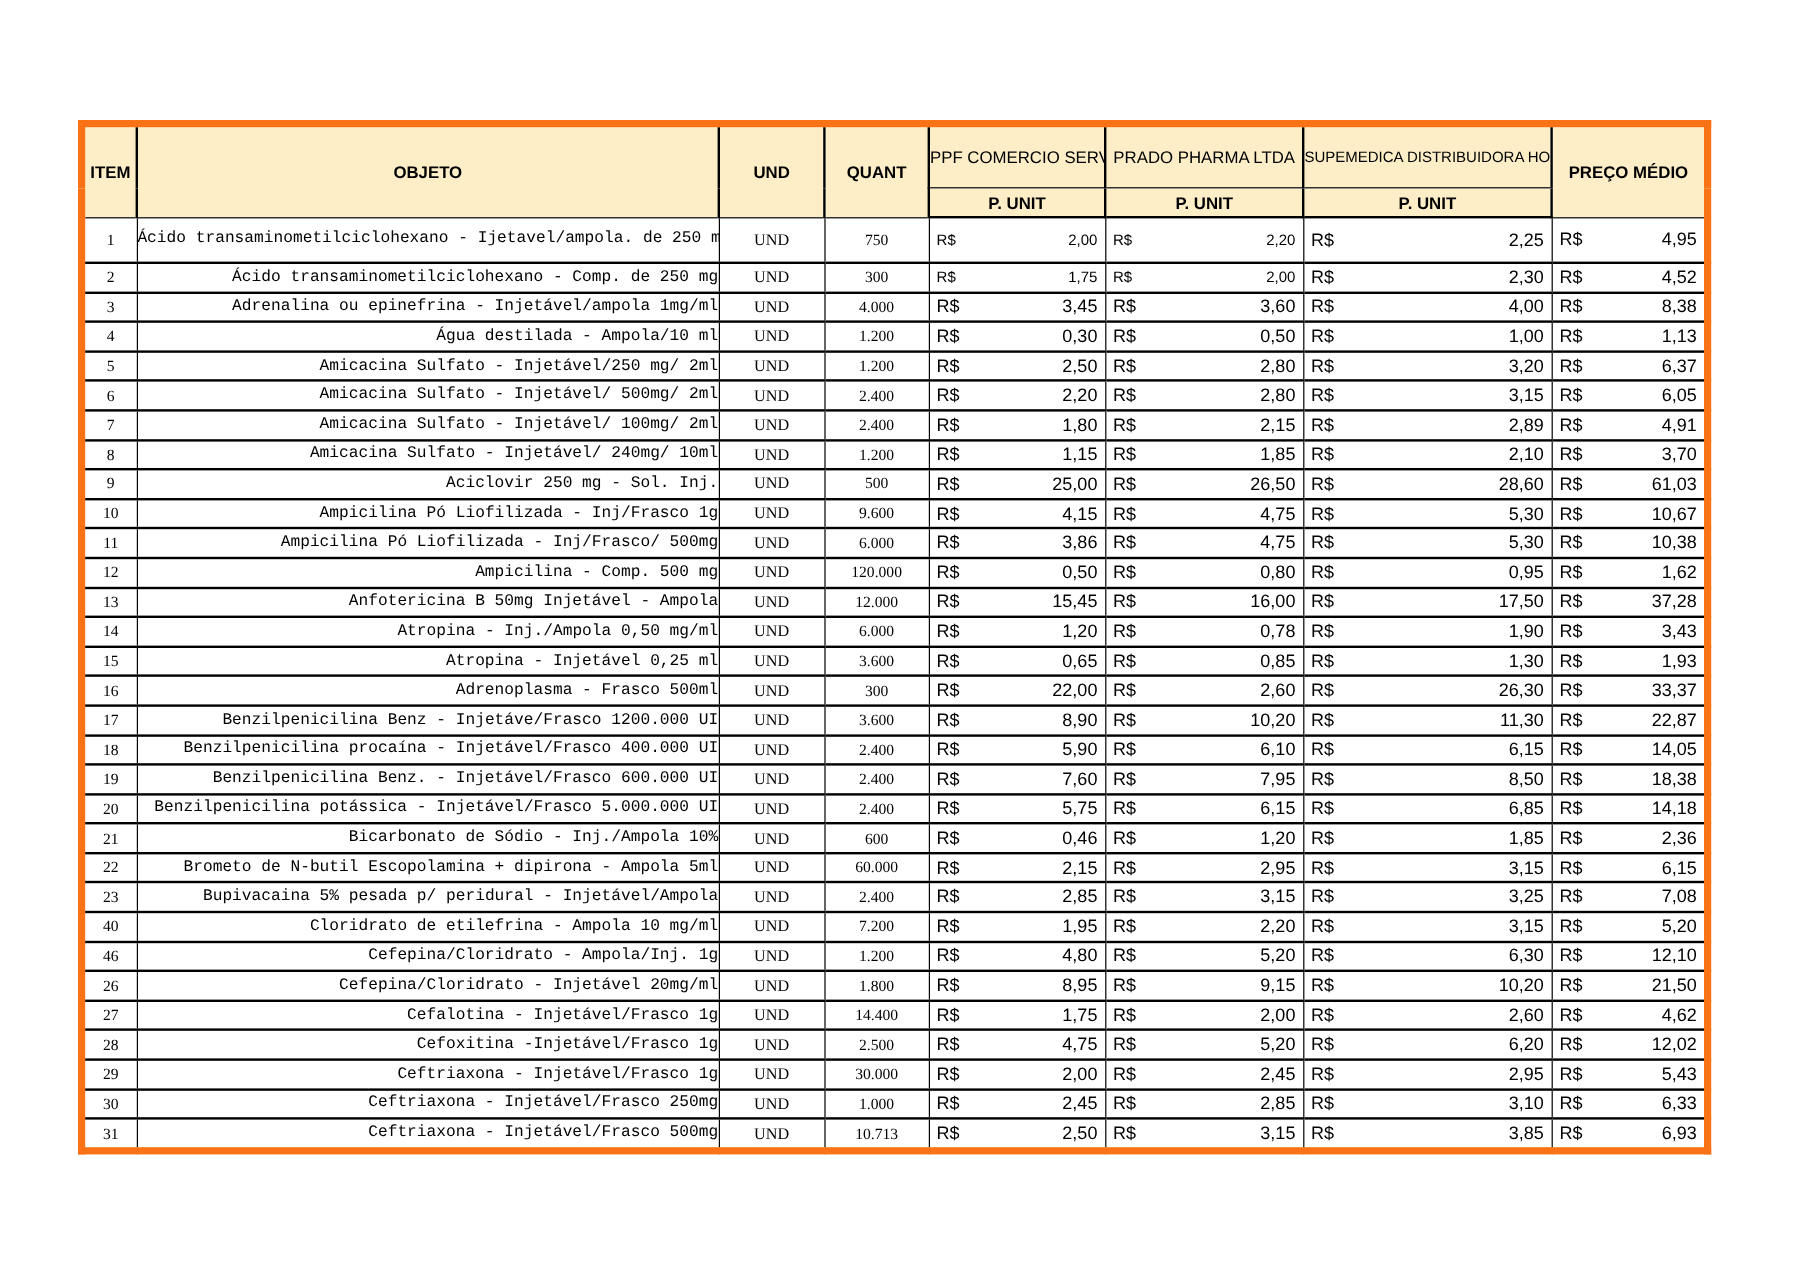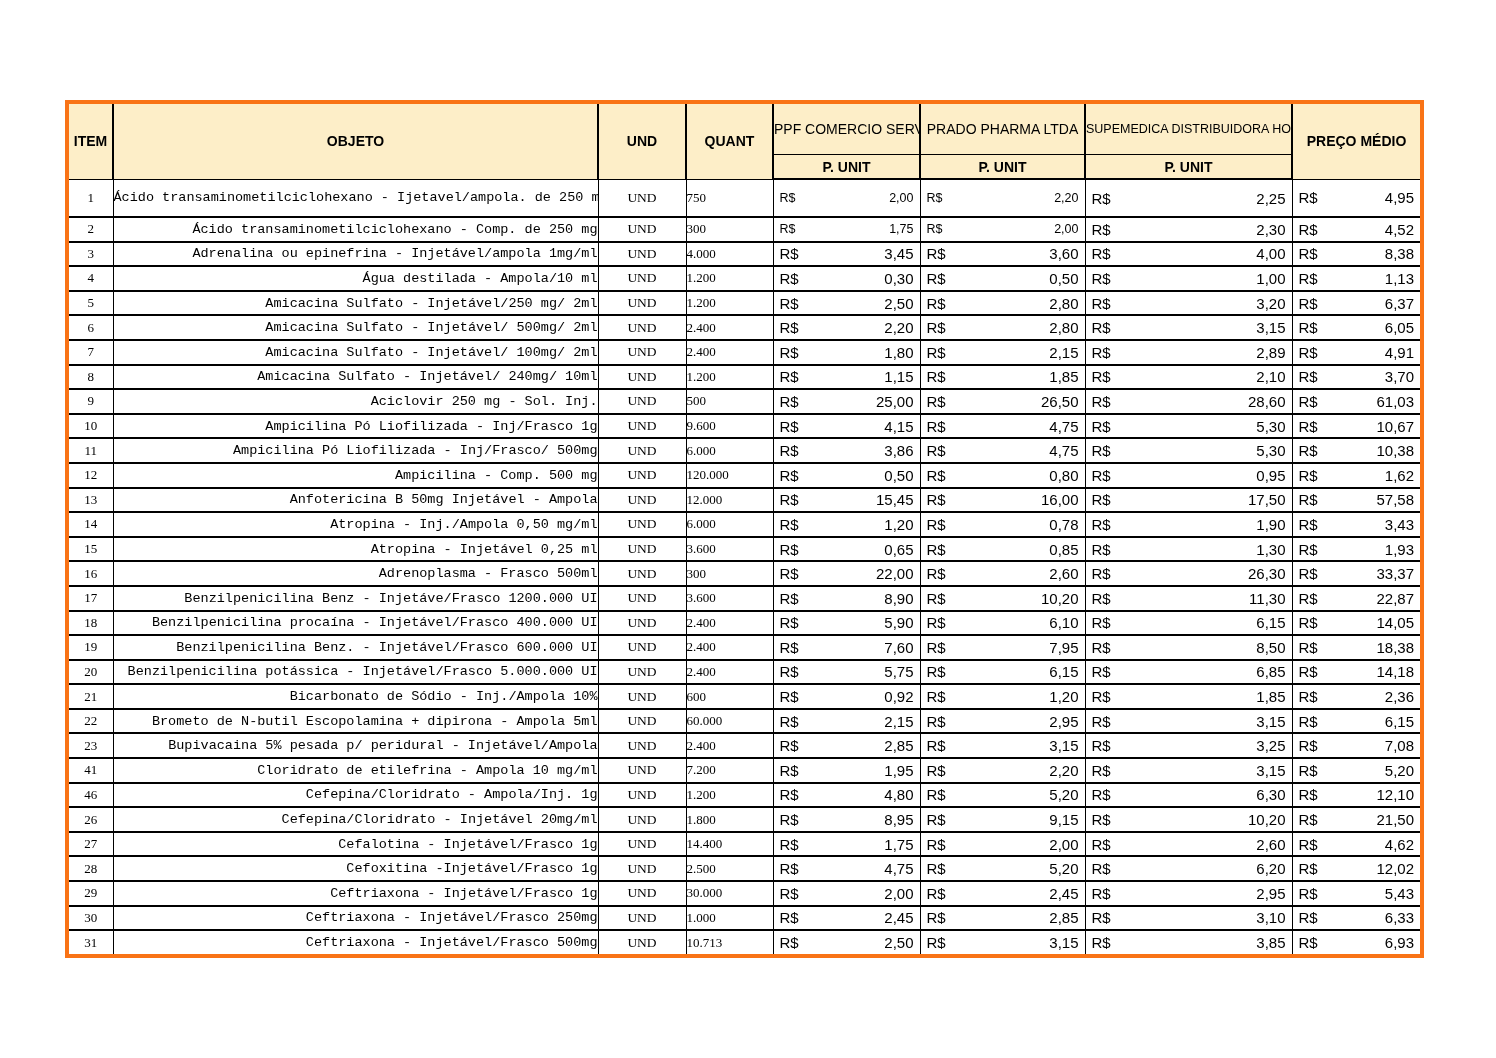--- a/index.html
+++ b/index.html
@@ -1,36 +1,36 @@
 <!DOCTYPE html>
 <html><head>
 <meta charset="utf-8">
 <style>
   html, body { margin:0; padding:0; background:#ffffff; }
   body { width:1496px; height:1058px; position:relative; overflow:hidden; }
   table.grid {
     position:absolute; left:65px; top:100px;
     border-collapse:collapse; table-layout:fixed;
     width:1355px;
-    border:4px solid #f97316;
+    border:6px solid #f97316;
   }
   table.grid td, table.grid th {
     border:1px solid #000; padding:0; overflow:hidden; white-space:nowrap;
   }
   table.grid th {
     background:#fdeec8; font-family:"Liberation Sans", sans-serif; color:#000;
   }
   th.main { font-weight:bold; font-size:14px; }
   th.supplier { font-weight:normal; font-size:14px; line-height:20px; white-space:normal; height:50px; border-bottom:1px solid #000; }
   th.supplier.small { font-size:12.5px; line-height:20px; }
   th.punit { font-weight:bold; font-size:14px; height:23px; }
   td.item { font-family:"Liberation Serif", serif; font-size:13px; text-align:center; border-right:2px solid #000; }
   td.obj { font-family:Liberation Mono, monospace; font-size:13.5px; text-align:right; padding-left:2px; border-right:2px solid #000; }
   td.und { font-family:"Liberation Serif", serif; font-size:13.5px; text-align:center; border-right:2px solid #000; }
-  td.qty { font-family:"Liberation Serif", serif; font-size:13px; text-align:left; border-right:2px solid #000; }
+  td.qty { font-family:"Liberation Serif", serif; font-size:13px; text-align:center; border-right:2px solid #000; }
   td.money { font-family:"Liberation Sans", sans-serif; font-size:15px; border-right:2px solid #000; }
   td.money .cell { display:flex; justify-content:space-between; padding:0 6px 0 6px; }
   tr.row1 td.money.p1 { font-size:12.5px; }
   tr.row1 td.money.p2 { font-size:12.5px; }
   tr.row2 td.money.p1 { font-size:12.5px; }
   tr.row2 td.money.p2 { font-size:12.5px; }
   tr.row1 td { height:36px; border-bottom:2px solid #000; }
   tr.drow td { height:22.6px; border-bottom:2px solid #000; }
   thead tr.hrow1 th { border-bottom:1px solid #000; }
   thead tr.hrow2 th { border-bottom:2px solid #000; }
@@ -447,21 +447,21 @@
         </td>
     <td class="money p3">
           <div class="cell">
             <span>R$</span>
             <span>17,50</span>
           </div>
         </td>
     <td class="money p4" style="border-right:none">
           <div class="cell">
             <span>R$</span>
-            <span>57,58</span>
+            <span>37,28</span>
           </div>
         </td>
   </tr>
       <tr class="drow">
     <td class="item">14</td>
     <td class="obj">Atropina - Inj./Ampola 0,50 mg/ml</td>
     <td class="und">UND</td>
     <td class="qty">6.000</td>
     <td class="money p1">
           <div class="cell">
@@ -669,21 +669,21 @@
         </td>
   </tr>
       <tr class="drow">
     <td class="item">21</td>
     <td class="obj">Bicarbonato de Sódio - Inj./Ampola 10%</td>
     <td class="und">UND</td>
     <td class="qty">600</td>
     <td class="money p1">
           <div class="cell">
             <span>R$</span>
-            <span>0,92</span>
+            <span>0,46</span>
           </div>
         </td>
     <td class="money p2">
           <div class="cell">
             <span>R$</span>
             <span>1,20</span>
           </div>
         </td>
     <td class="money p3">
           <div class="cell">
@@ -752,21 +752,21 @@
           </div>
         </td>
     <td class="money p4" style="border-right:none">
           <div class="cell">
             <span>R$</span>
             <span>7,08</span>
           </div>
         </td>
   </tr>
       <tr class="drow">
-    <td class="item">41</td>
+    <td class="item">40</td>
     <td class="obj">Cloridrato de etilefrina - Ampola 10 mg/ml</td>
     <td class="und">UND</td>
     <td class="qty">7.200</td>
     <td class="money p1">
           <div class="cell">
             <span>R$</span>
             <span>1,95</span>
           </div>
         </td>
     <td class="money p2">

